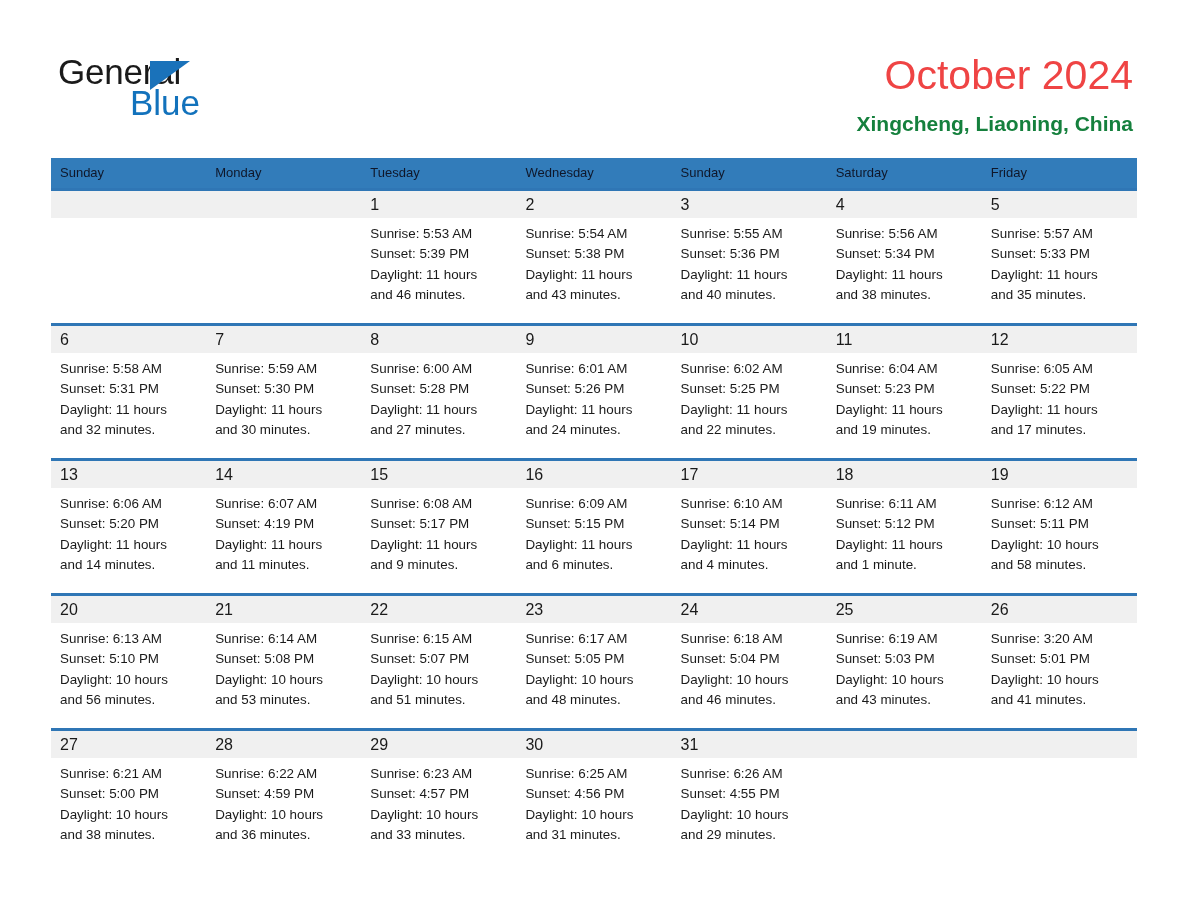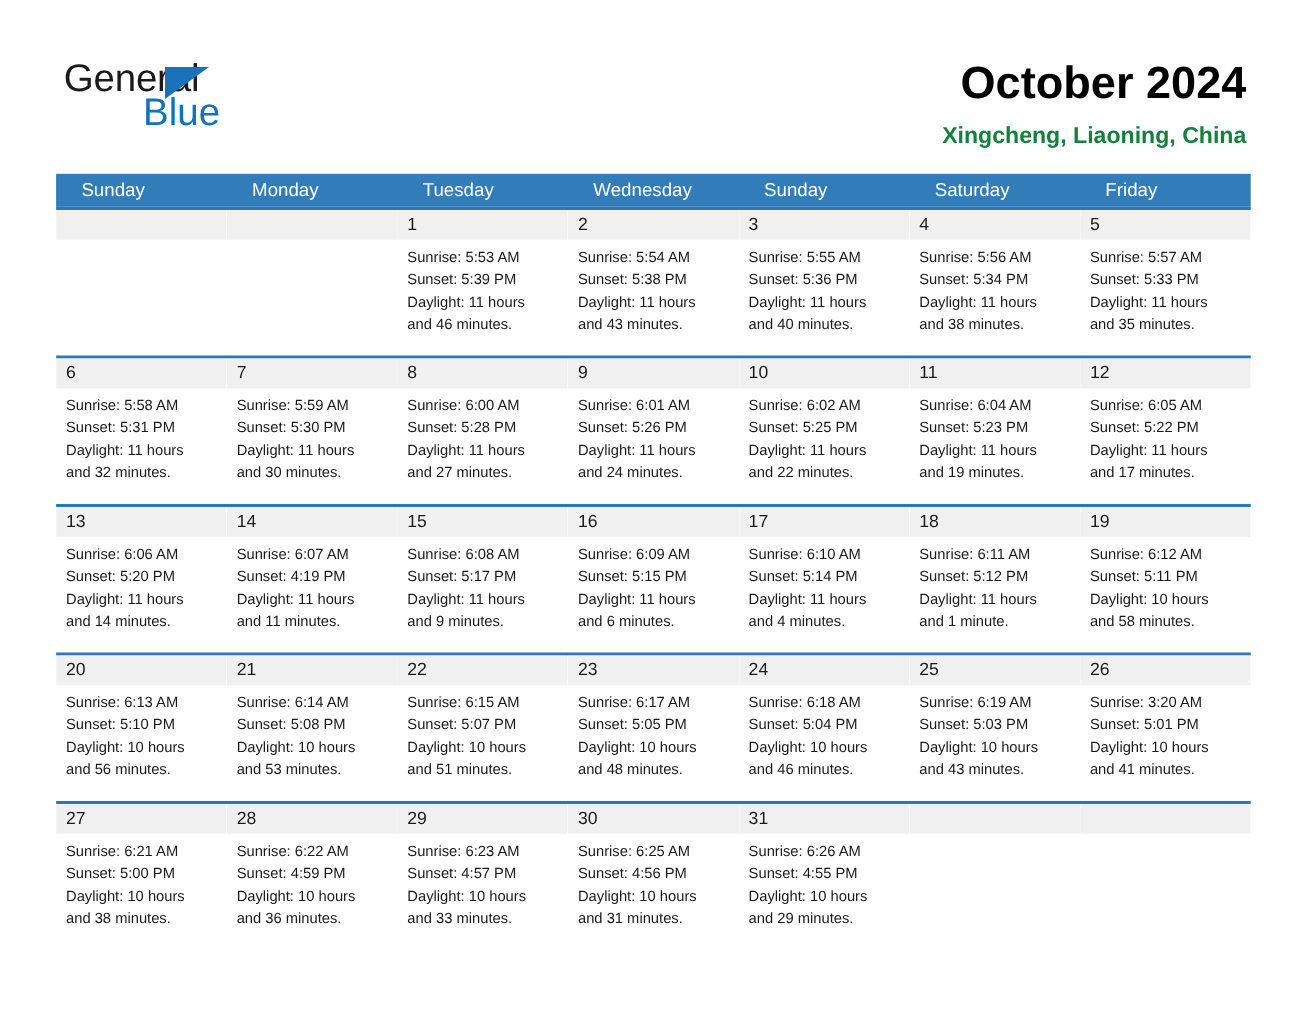--- a/index.html
+++ b/index.html
@@ -60,22 +60,22 @@
   }
 
   .title-block {
     position: absolute;
     right: 55px;
     top: 50px;
     text-align: right;
   }
   .cal-title {
     font-size: 41px;
-    color: #000000;
-    font-weight: 700;
+    color: #ef4444;
+    font-weight: 400;
     line-height: 50px;
     white-space: nowrap;
   }
   .cal-subtitle {
     margin-top: 11px;
     font-size: 21px;
     color: #15803d;
     font-weight: 700;
     line-height: 26px;
     white-space: nowrap;
@@ -88,24 +88,24 @@
     top: 158px;
     width: 1086px;
   }
   .weekdays {
     display: grid;
     grid-template-columns: repeat(7, 1fr);
     background: #327cba;
     height: 30px;
   }
   .weekday {
-    color: #ffffff;
-    font-size: 17px;
+    color: #0f172a;
+    font-size: 13px;
     line-height: 30px;
-    padding-left: 23px;
+    padding-left: 9px;
     white-space: nowrap;
   }
   .week {
     display: grid;
     grid-template-columns: repeat(7, 1fr);
     border-top: 3px solid #2f76b5;
     height: 135px;
   }
   .week:first-of-type { border-top: none; }
   .cell {

